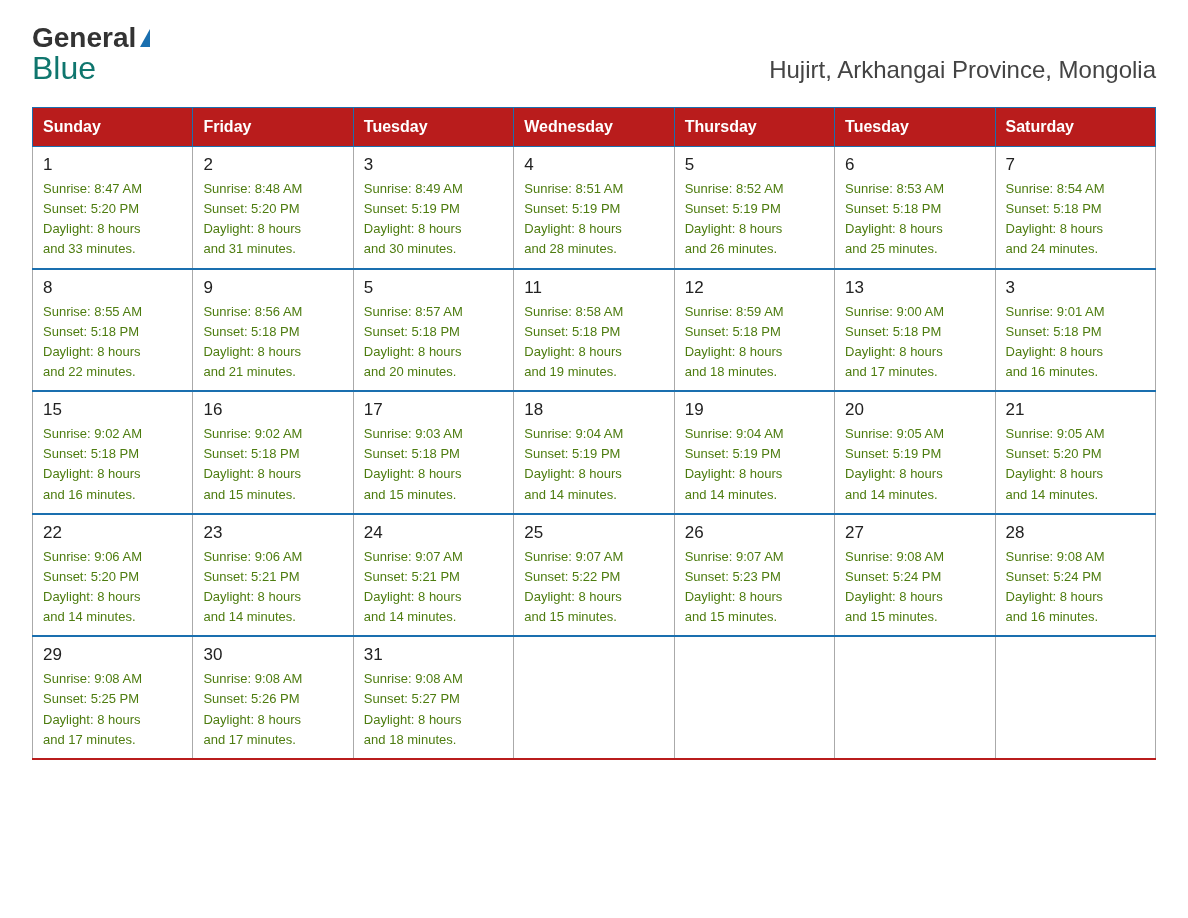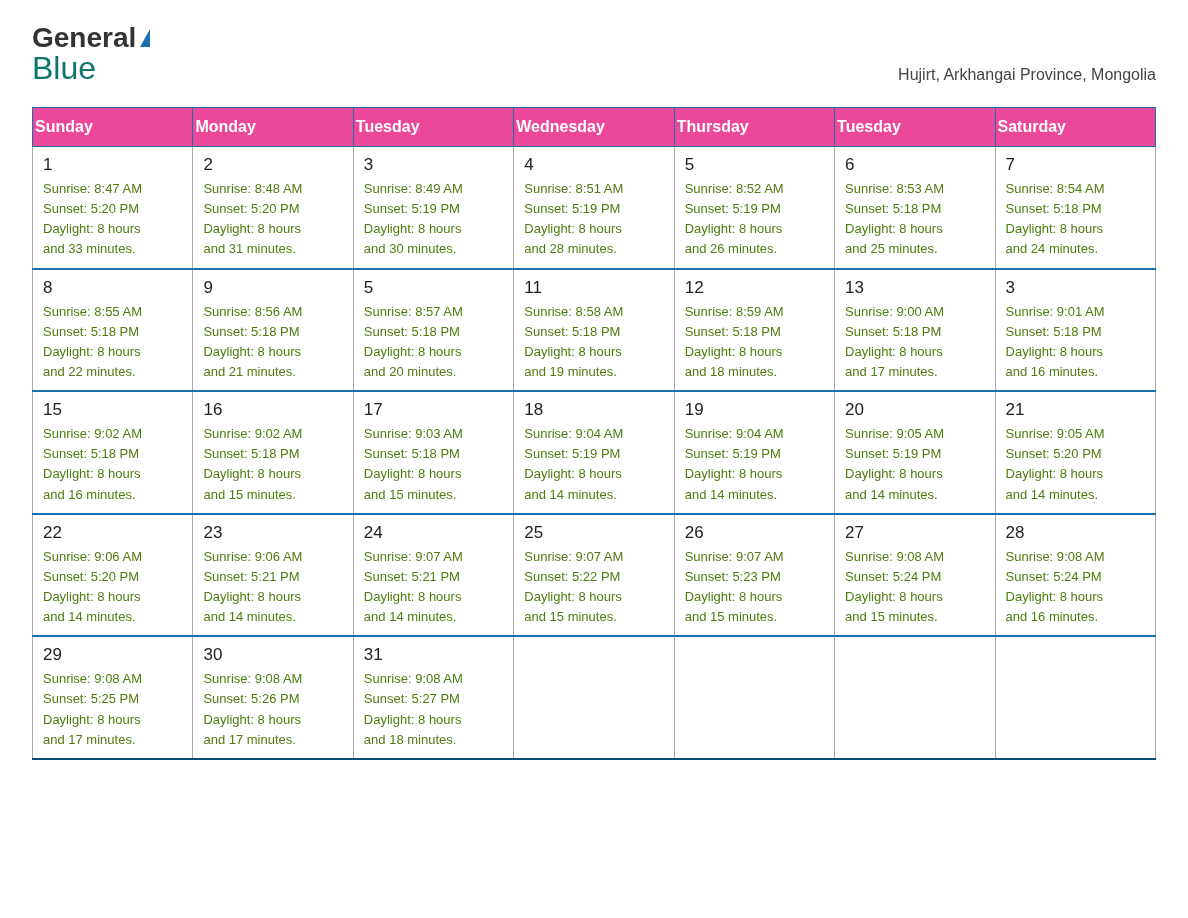--- a/index.html
+++ b/index.html
@@ -45,35 +45,35 @@
     .title-block {
       text-align: right;
     }
     .title-block h1 {
       font-size: 52px;
       font-weight: bold;
       color: #222;
       line-height: 1.1;
     }
     .title-block h2 {
-      font-size: 16px;
+      font-size: 24px;
       font-weight: normal;
       color: #444;
     }
     table {
       width: 100%;
       border-collapse: collapse;
       table-layout: fixed;
     }
     thead tr th {
-      background-color: #ec4899;
+      background-color: #b91c1c;
       color: #fff;
       font-size: 16px;
       font-weight: bold;
-      padding: 10px 2px;
+      padding: 10px 10px;
       text-align: left;
       border: 1px solid #1a6faf;
     }
     tbody tr td {
       border: 1px solid #aaa;
       padding: 8px 10px;
       vertical-align: top;
       font-size: 13.5px;
       color: #222;
       background: #fff;
@@ -85,21 +85,21 @@
       color: #222;
       display: block;
       margin-bottom: 4px;
     }
     tbody tr td .day-info {
       font-size: 13px;
       line-height: 1.55;
       color: #4d7c0f;
     }
     tbody tr:last-child td {
-      border-bottom: 2px solid #0c4a6e;
+      border-bottom: 2px solid #b91c1c;
     }
     tbody tr td:first-child {
       border-left: 1px solid #aaa;
     }
     .row-divider td {
       border-top: 2px solid #1a6faf !important;
     }
     td.empty {
       background: #fff;
     }
@@ -117,21 +117,21 @@
   </div>
   <div class="title-block">
     <h2>Hujirt, Arkhangai Province, Mongolia</h2>
   </div>
 </div>
 
 <table>
   <thead>
     <tr>
     <th>Sunday</th>
-        <th>Monday</th>
+        <th>Friday</th>
         <th>Tuesday</th>
         <th>Wednesday</th>
         <th>Thursday</th>
         <th>Tuesday</th>
         <th>Saturday</th>
       </tr>
   </thead>
   <tbody id="calendar-body">
   <tr>
         <td>

